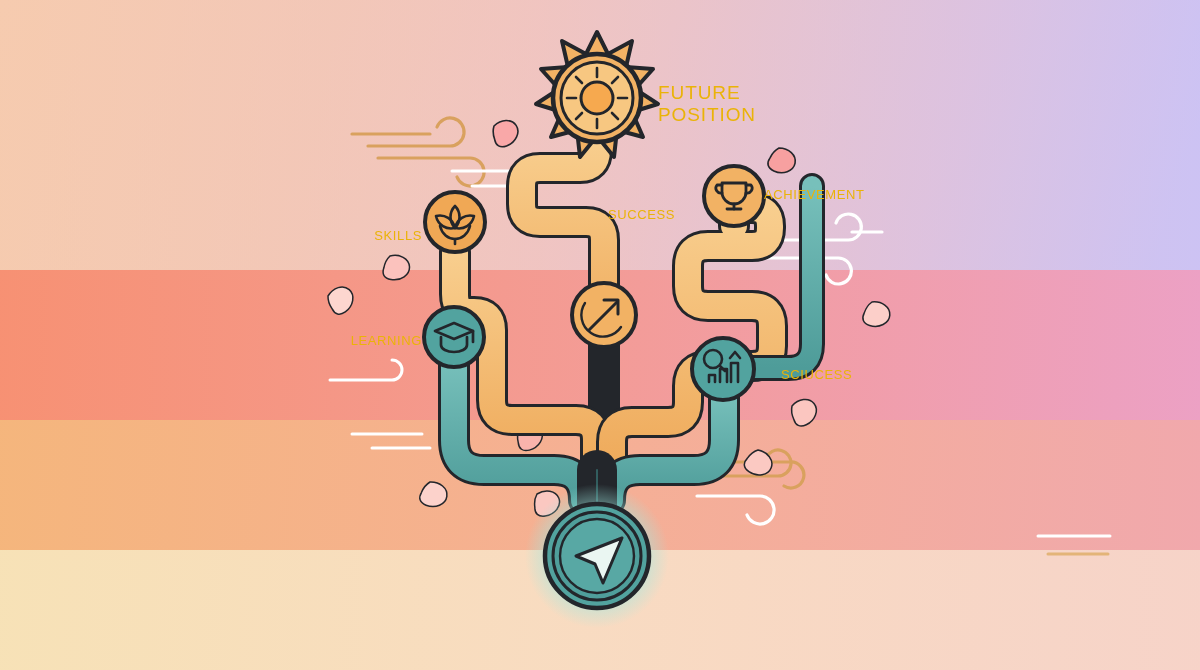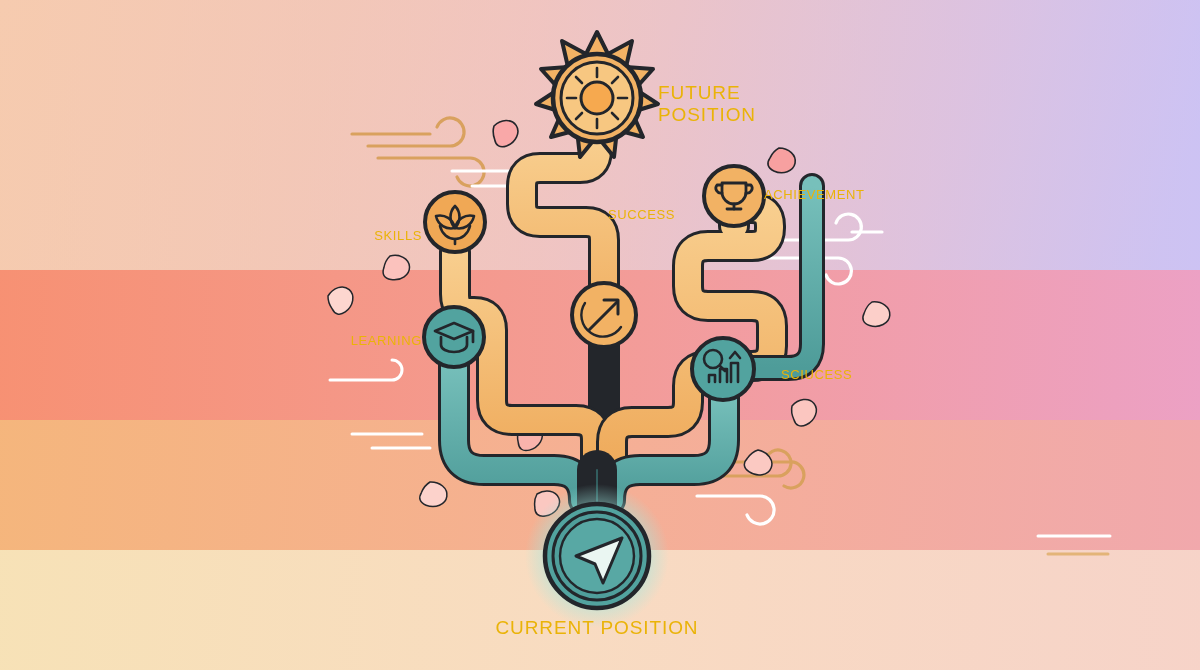--- a/index.html
+++ b/index.html
@@ -295,17 +295,16 @@
     <div class="label md" style="left:764px; top:187px;">ACHIEVEMENT</div>
 
     <div class="label md" style="left:608px; top:207px;">SUCCESS</div>
 
     <div class="label md right" style="left:302px; top:212px; width:120px;">SKILLS</div>
 
     <div class="label md right" style="left:272px; top:317px; width:150px;">LEARNING</div>
 
     <div class="label md" style="left:754px; top:367px;margin-left:27px;">SCIUCESS</div>
 
-    <div class="label lg center" style="left:397px; top:617px; width:400px;">CURRENT POSITION</div>
 
   </div>
 
 </div>
 
 </body></html>

